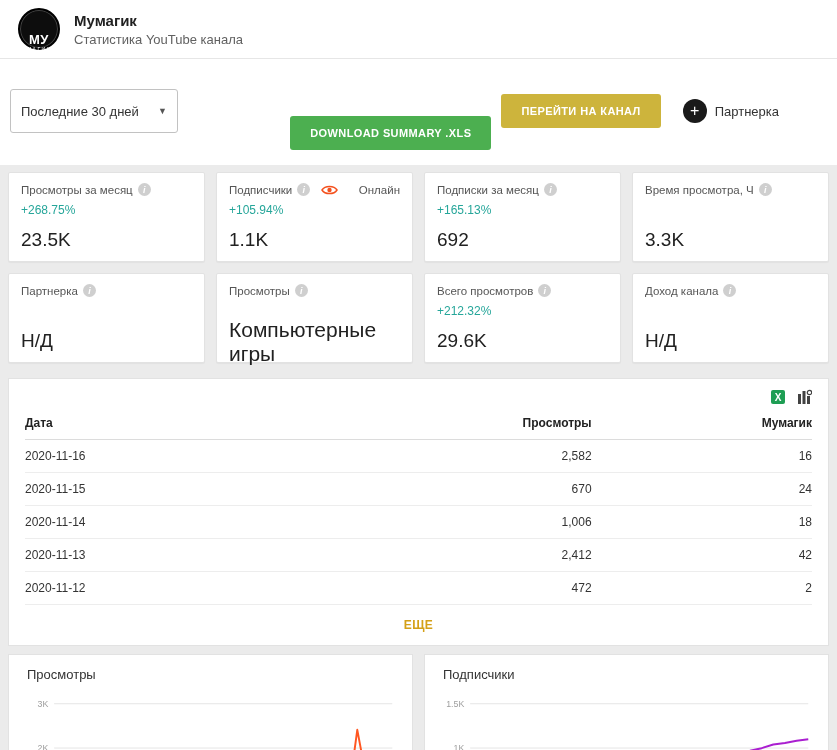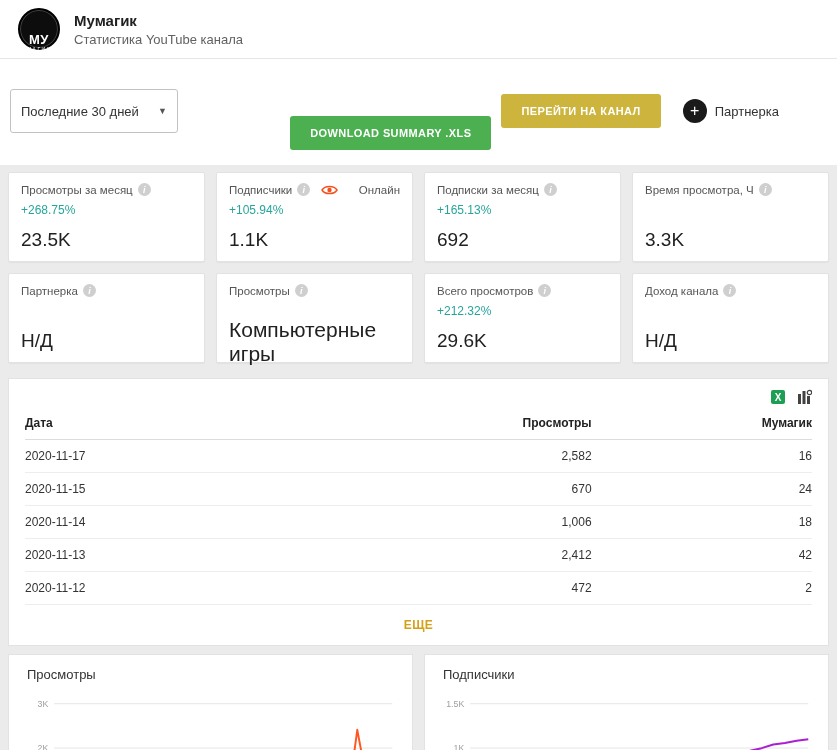--- a/index.html
+++ b/index.html
@@ -192,21 +192,21 @@
       </colgroup>
     <thead>
       <tr>
         <th>Дата</th>
         <th>Просмотры</th>
         <th>Мумагик</th>
       </tr>
     </thead>
     <tbody>
         <tr>
-          <td>2020-11-17</td>
+          <td>2020-11-16</td>
           <td>2,582</td>
           <td>16</td>
         </tr>
         <tr>
           <td>2020-11-15</td>
           <td>670</td>
           <td>24</td>
         </tr>
         <tr>
           <td>2020-11-14</td>

